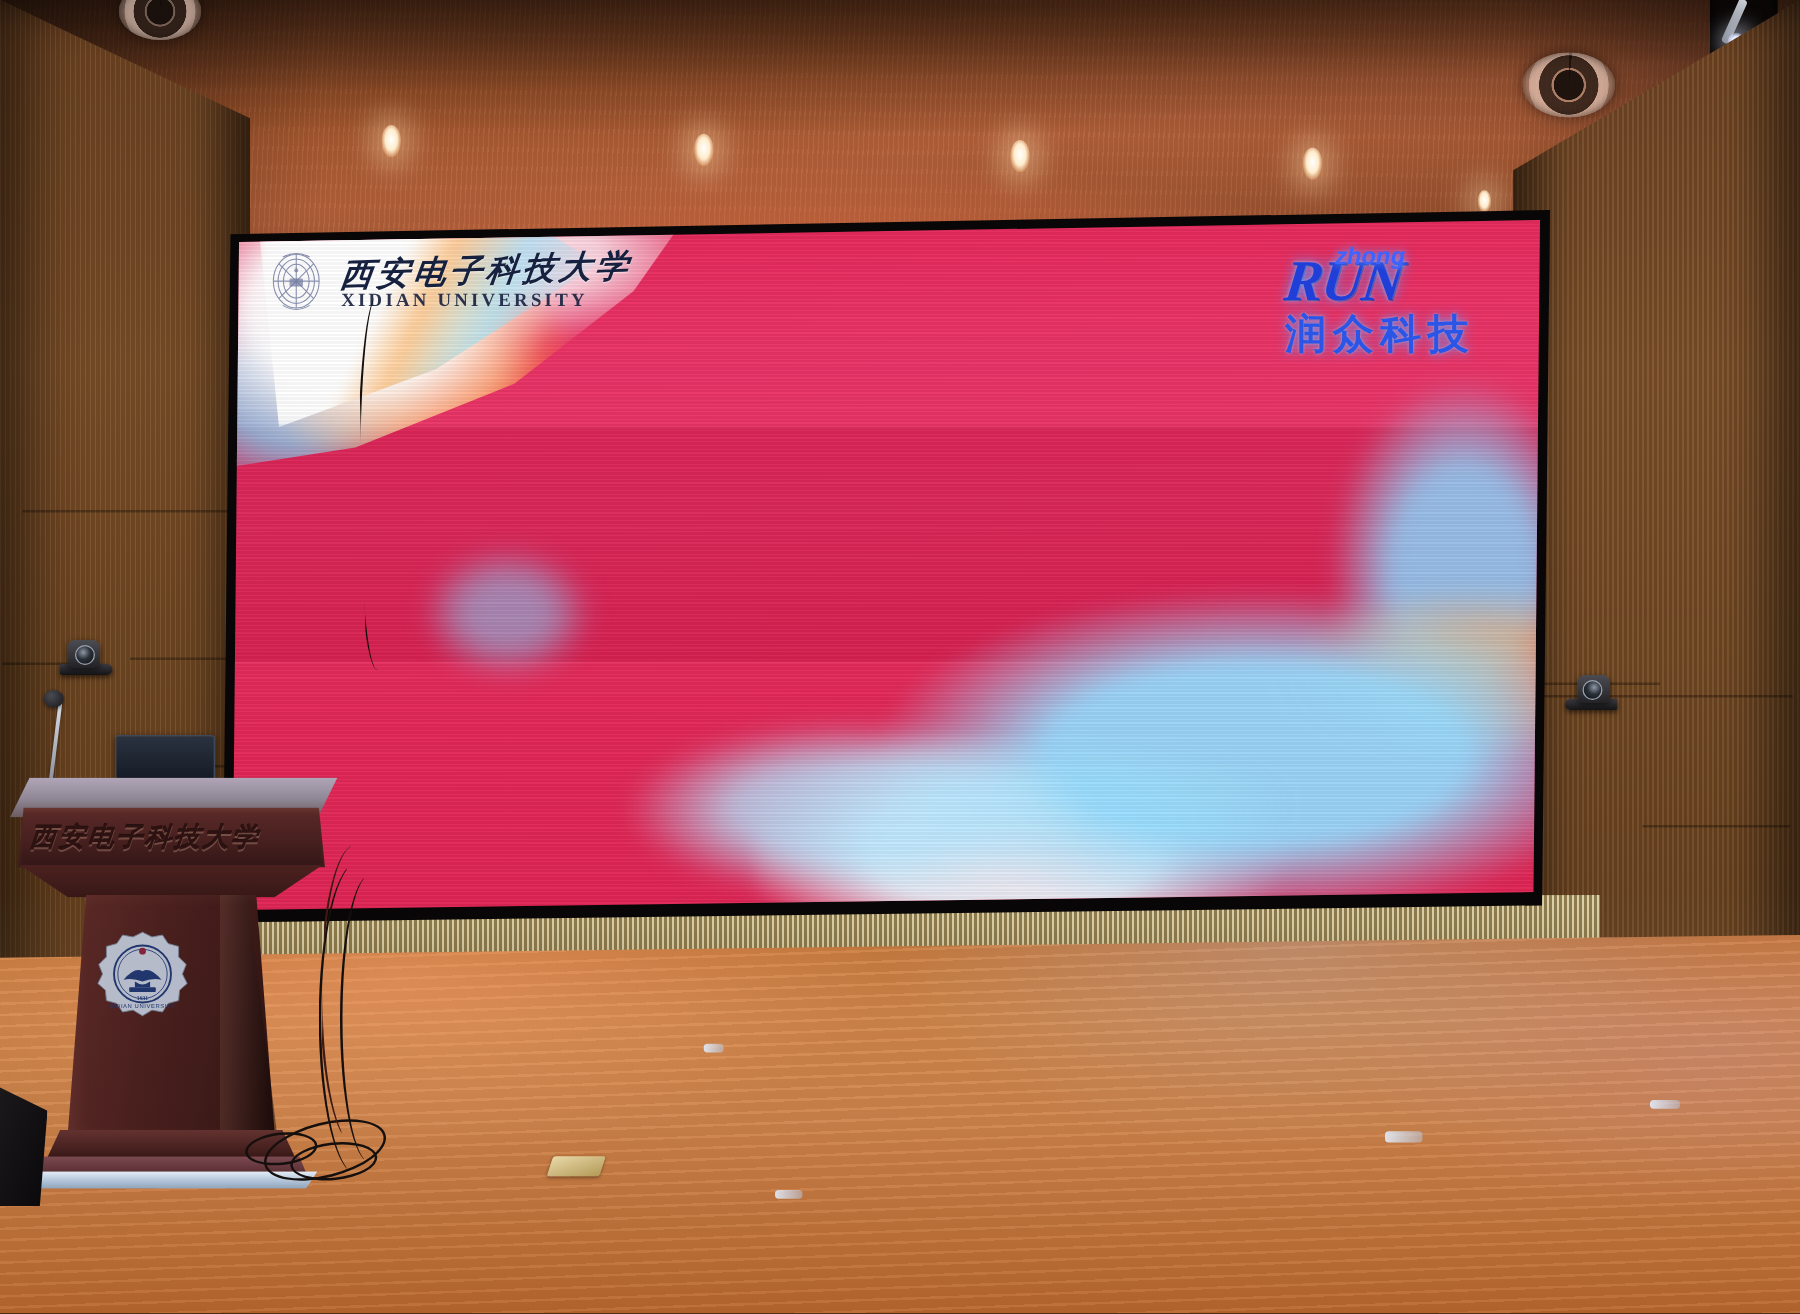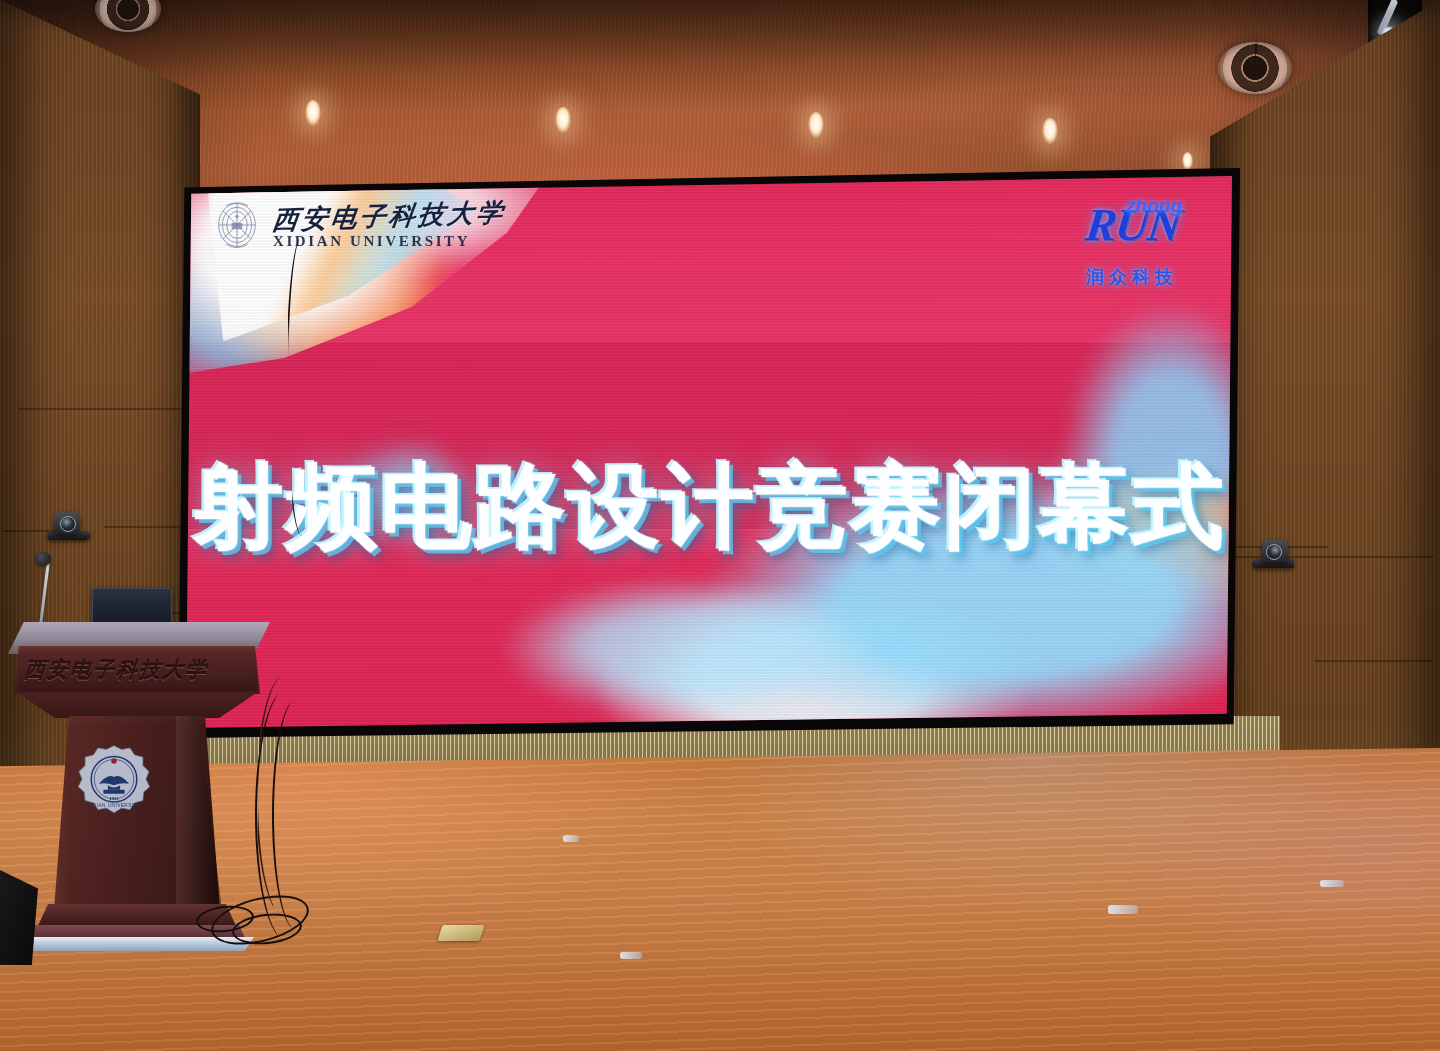--- a/index.html
+++ b/index.html
@@ -149,21 +149,21 @@
 
   
   .sponsor{position:absolute;text-align:left;line-height:1;}
   .sp-run{font-family:"Liberation Serif","DejaVu Serif",serif;
     font-size:46px;font-weight:700;font-style:italic;letter-spacing:-1px;
     color:#1f3fd8;
     text-shadow:0 0 10px rgba(80,150,255,.95),0 0 3px rgba(255,255,255,.6),1px 1px 0 rgba(10,20,120,.8);
     white-space:nowrap;transform:skewX(-7deg);}
   .sp-zhong{position:absolute;right:-2px;top:-6px;font-size:19px;font-style:italic;font-weight:700;
     color:#3f63ff;text-shadow:0 0 7px rgba(110,170,255,.9);}
-  .sp-cn{font-size:18px;font-weight:700;color:#2a55e6;letter-spacing:5px;margin-top:20px;
+  .sp-cn{font-size:33px;font-weight:700;color:#2a55e6;letter-spacing:5px;margin-top:2px;
     text-shadow:0 0 9px rgba(90,160,255,.9),0 0 2px rgba(255,255,255,.5);white-space:nowrap;}
 
   
   .headline{position:absolute;left:0;right:0;text-align:center;
     font-family:"DejaVu Sans","Liberation Sans",sans-serif;
     color:#fdfeff;font-weight:700;line-height:1.06;white-space:nowrap;}
   .hl1{font-size:82px;letter-spacing:5px;
     text-shadow:
       0 0 2px #ffffff,
       -3px -2px 0 rgba(190,245,255,.95),
@@ -339,21 +339,20 @@
     </div>
 
     <div class="sponsor" style="right:52px;top:26px;">
       <div style="position:relative;display:inline-block;">
         <div class="sp-run">RUN</div>
         <div class="sp-zhong">zhong</div>
       </div>
       <div class="sp-cn">润众科技</div>
     </div>
 
-    <div class="headline hl2" style="top:282px;">射频电路设计竞赛闭幕式</div>
   </div>
 
   <div class="podium" style="left:8px;top:622px;width:262px;height:340px;">
     <div class="pod-laptop"></div>
     <div class="mic-stem"></div>
     <div class="mic-head"></div>
 
     <div class="pod-top"></div>
     <div class="pod-band"></div>
     <div class="pod-engrave">西安电子科技大学</div>

